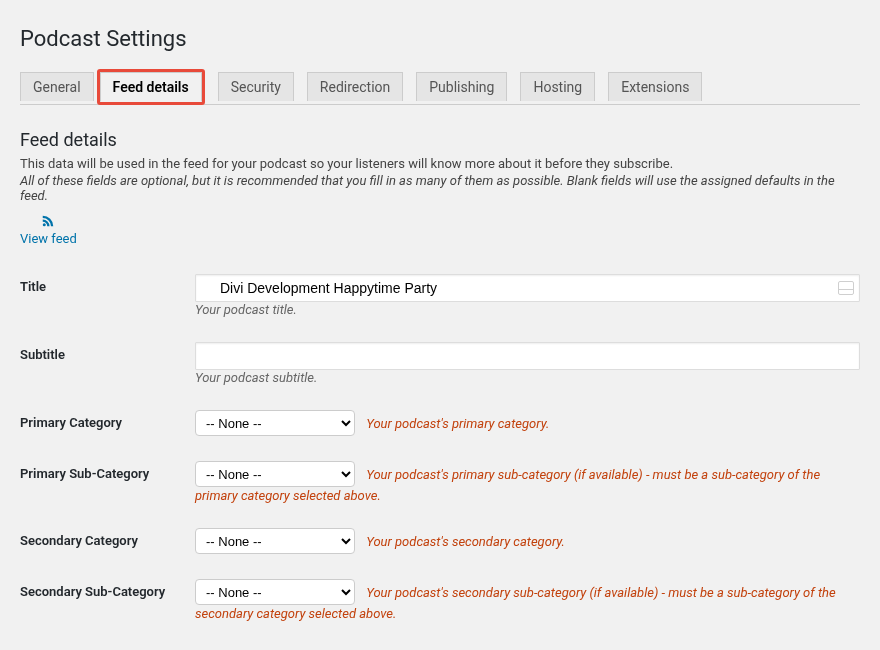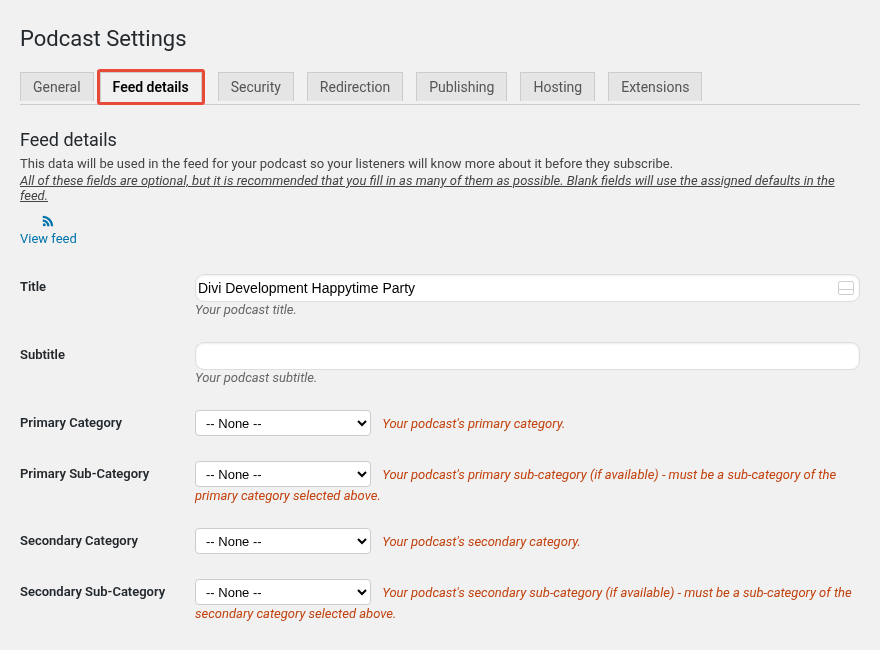--- a/index.html
+++ b/index.html
@@ -66,21 +66,21 @@
       font-size: 18px;
       font-weight: 400;
       color: #23282d;
       margin: 24px 0 6px 0;
     }
     .description-block p {
       font-size: 13px;
       color: #444;
       margin: 0 0 2px 0;
     }
-    .description-block p.italic { font-style: italic; text-decoration: underline; }
+    .description-block p.italic { font-style: italic; }
     .view-feed {
       color: #0073aa;
       text-decoration: none;
       font-size: 13px;
       display: inline-flex;
       align-items: center;
       gap: 4px;
       margin-top: 10px;
       cursor: pointer;
       flex-direction: column;
@@ -99,30 +99,30 @@
       font-weight: 600;
       font-size: 13px;
       color: #23282d;
     }
     .form-table td {
       padding: 10px 0 15px 0;
       vertical-align: top;
     }
     input[type="text"] {
       width: 100%;
-      padding: 4px 2px;
+      padding: 4px 24px;
       border: 1px solid #ddd;
-      border-radius: 9px;
+      border-radius: 1px;
       font-size: 14px;
       height: 28px;
       background: #fff;
       box-shadow: inset 0 1px 2px rgba(0,0,0,0.07);
     }
     select.category {
-      width: 176px;
+      width: 160px;
       padding: 3px 6px;
       border: 1px solid #ccc;
       border-radius: 4px;
       font-size: 13px;
       height: 26px;
       background: #fff;
       vertical-align: middle;
     }
     .help {
       font-style: italic;

